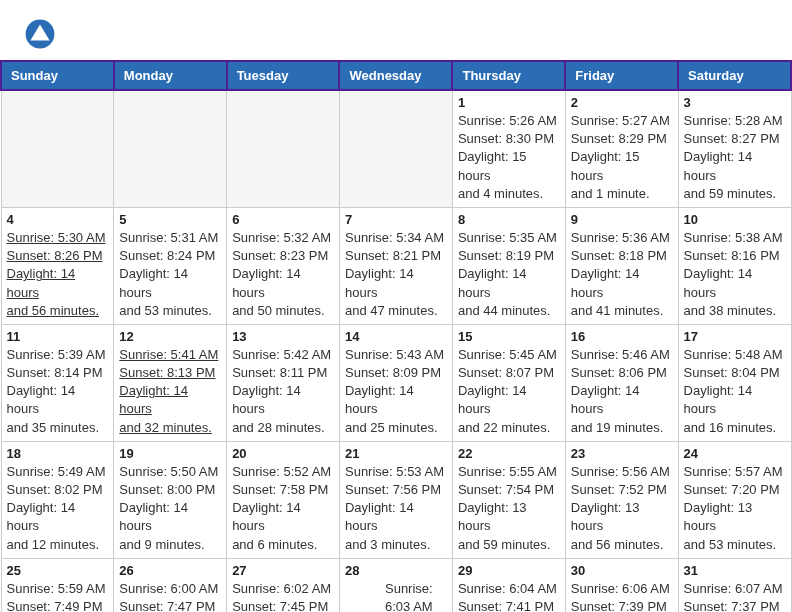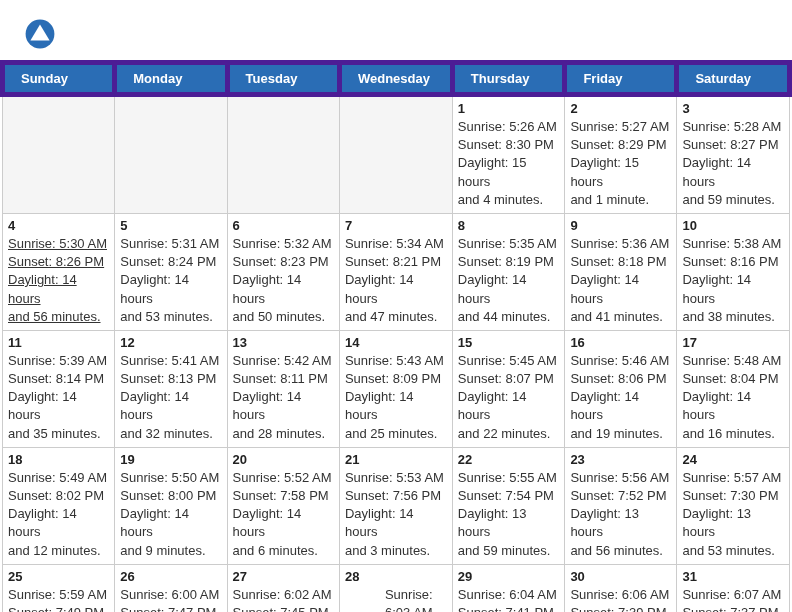--- a/index.html
+++ b/index.html
@@ -15,25 +15,25 @@
     
     .title-section { text-align: right; }
     .month-year { font-size: 36px; font-weight: bold; color: #333; }
     .location { font-size: 16px; color: #555; margin-top: 2px; }
     
     .calendar { width: 100%; border-collapse: collapse; margin: 0; }
     
     .calendar th {
       background: #2a6db5;
       color: #fff;
-      padding: 6px 16px;
+      padding: 6px 9px;
       text-align: left;
       font-size: 13px;
       font-weight: bold;
-      border: 5px solid #4c1d95;
+      border: 2px solid #4c1d95;
     }
     
     .calendar td {
       border: 1px solid #ccc;
       vertical-align: top;
       padding: 4px 5px;
       width: 113px;
       min-height: 80px;
       font-size: 11px;
       color: #333;
@@ -171,21 +171,21 @@
       <tr>
         <td>
           <div class="day-number">11</div>
           <div class="day-info" style="white-space: pre-line;">Sunrise: 5:39 AM
 Sunset: 8:14 PM
 Daylight: 14 hours
 and 35 minutes.</div>
         </td>
         <td>
           <div class="day-number">12</div>
-          <div class="day-info" style="white-space: pre-line;">Sunrise: 5:41 AM
+          <div class="day-info" style="white-space: pre-line; text-decoration: underline;">Sunrise: 5:41 AM
 Sunset: 8:13 PM
 Daylight: 14 hours
 and 32 minutes.</div>
         </td>
         <td>
           <div class="day-number">13</div>
           <div class="day-info" style="white-space: pre-line;">Sunrise: 5:42 AM
 Sunset: 8:11 PM
 Daylight: 14 hours
 and 28 minutes.</div>
@@ -258,21 +258,21 @@
         <td>
           <div class="day-number">23</div>
           <div class="day-info" style="white-space: pre-line;">Sunrise: 5:56 AM
 Sunset: 7:52 PM
 Daylight: 13 hours
 and 56 minutes.</div>
         </td>
         <td>
           <div class="day-number">24</div>
           <div class="day-info" style="white-space: pre-line;">Sunrise: 5:57 AM
-Sunset: 7:30 PM
+Sunset: 7:20 PM
 Daylight: 13 hours
 and 53 minutes.</div>
         </td>
       </tr>
       <tr>
         <td>
           <div class="day-number">25</div>
           <div class="day-info" style="white-space: pre-line;">Sunrise: 5:59 AM
 Sunset: 7:49 PM
 Daylight: 13 hours

